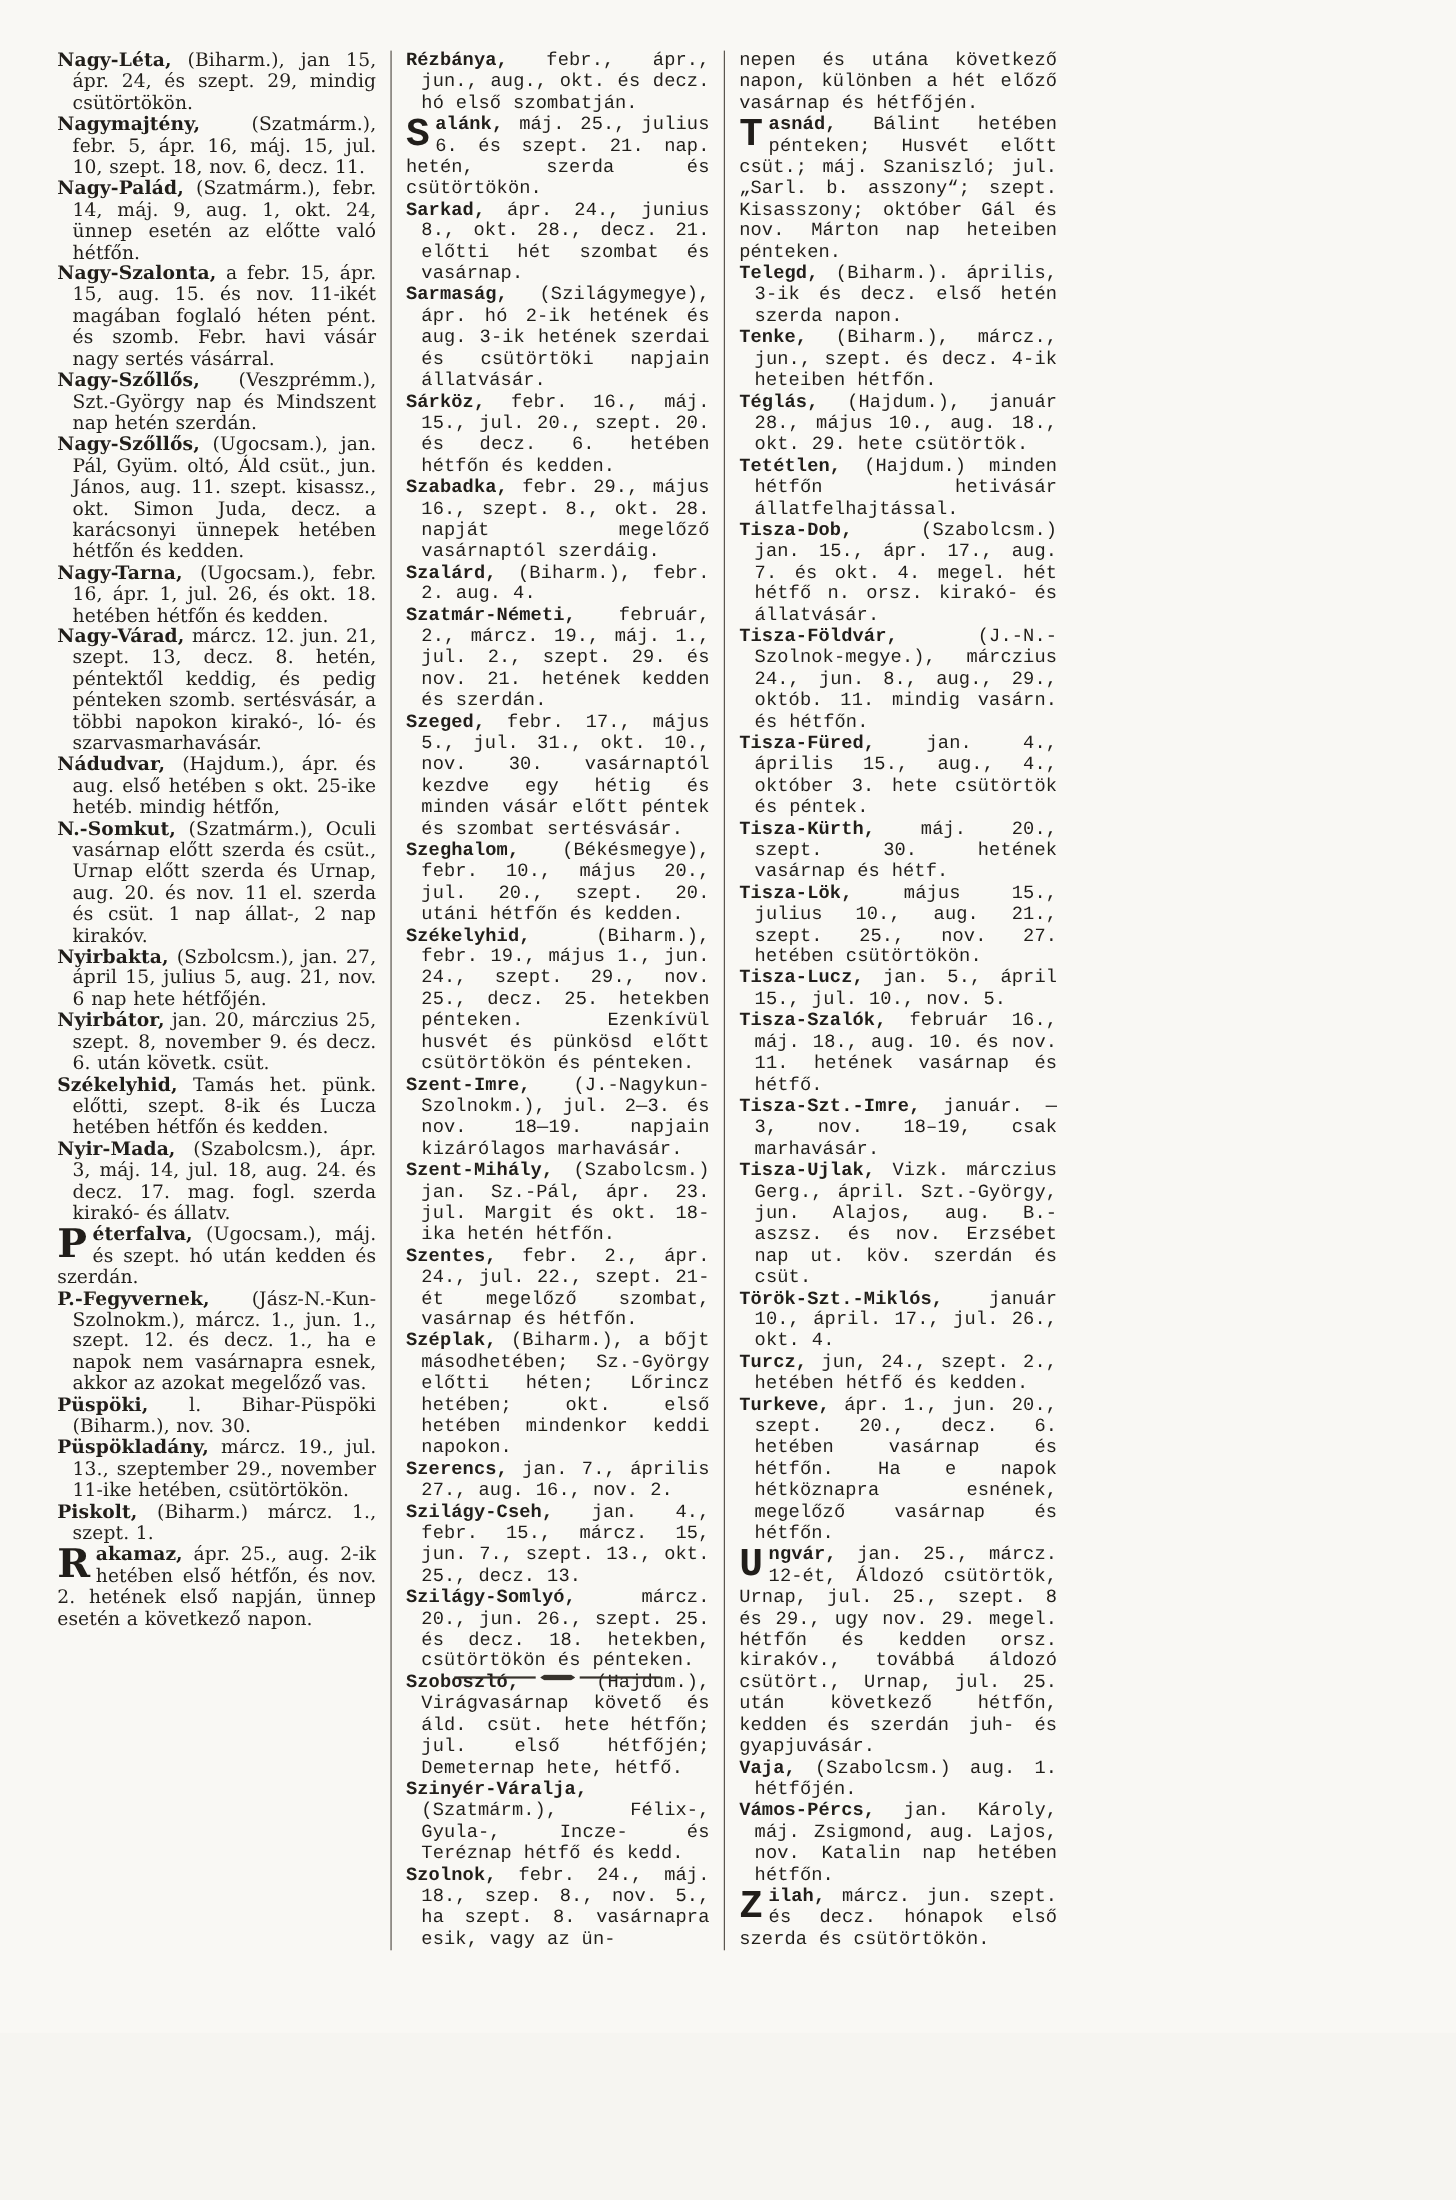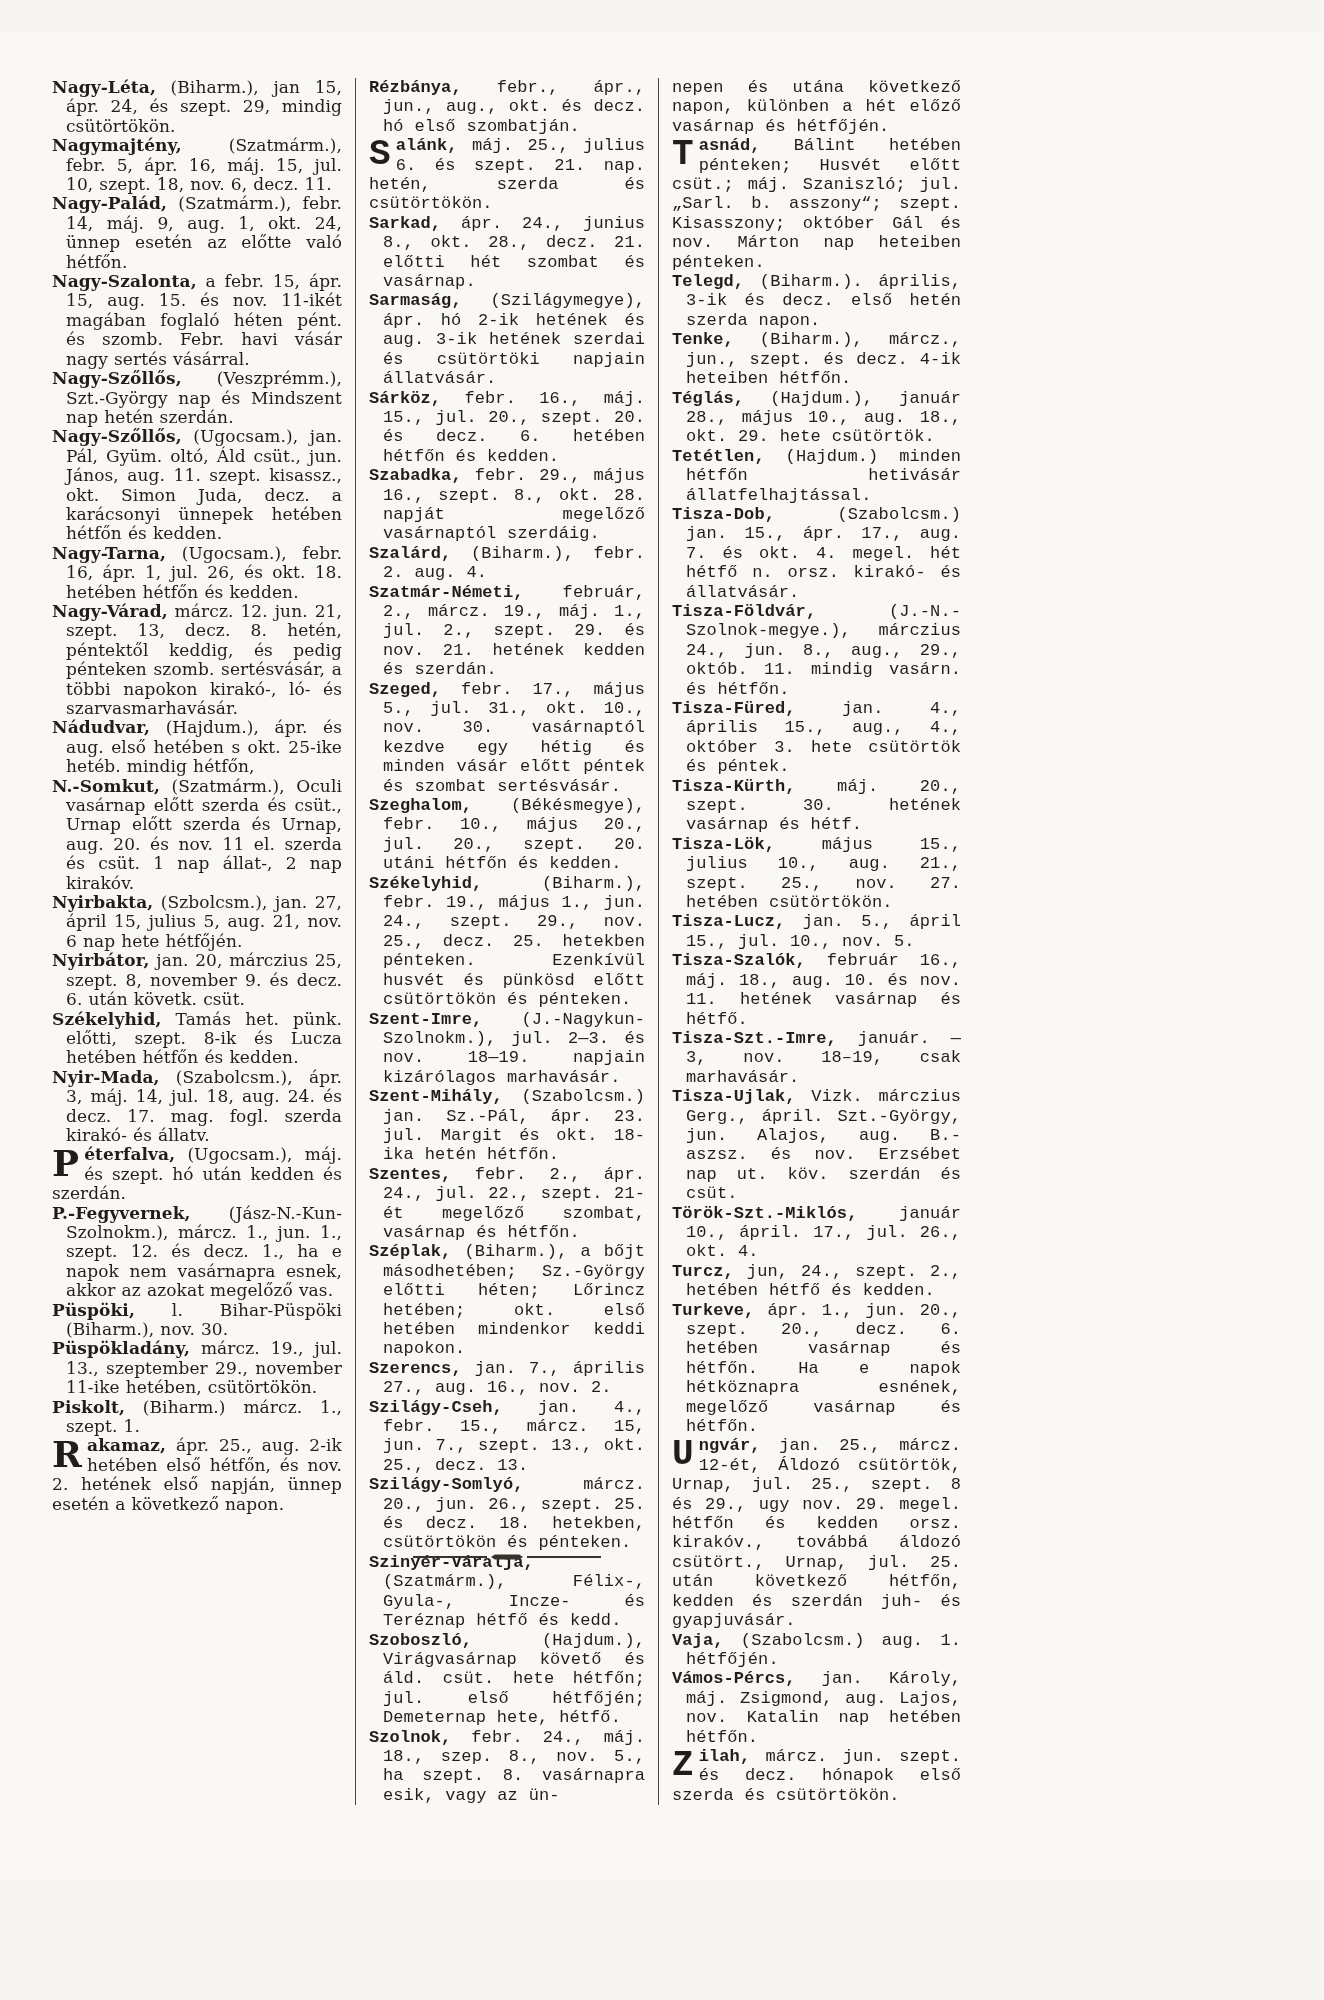--- a/index.html
+++ b/index.html
@@ -8,21 +8,20 @@
     background: #f6f5f1;
     font-family: "DejaVu Serif", "Liberation Serif", serif;
   }
   .page {
     position: relative;
     width: 1324px;
     height: 1848px;
     background: var(--paper, #f9f8f4);
     color: var(--ink, #211e1a);
     overflow: hidden;
-    margin-top: 32px;
   }
   .columns {
     position: absolute;
     left: 52px;
     top: 46px;
     width: 910px;
     display: flex;
     align-items: stretch;
   }
   .col {
@@ -115,22 +114,22 @@
         <p class="entry"><b class="town">Szeged,</b><span> febr. 17., május 5., jul. 31., okt. 10., nov. 30. vasárnaptól kezdve egy hétig és minden vásár előtt péntek és szombat sertésvásár.</span></p>
         <p class="entry"><b class="town">Szeghalom,</b><span> (Békésmegye), febr. 10., május 20., jul. 20., szept. 20. utáni hétfőn és kedden.</span></p>
         <p class="entry"><b class="town">Székelyhid,</b><span> (Biharm.), febr. 19., május 1., jun. 24., szept. 29., nov. 25., decz. 25. hetekben pénteken. Ezenkívül husvét és pünkösd előtt csütörtökön és pénteken.</span></p>
         <p class="entry"><b class="town">Szent-Imre,</b><span> (J.-Nagykun-Szolnokm.), jul. 2—3. és nov. 18—19. napjain kizárólagos marhavásár.</span></p>
         <p class="entry"><b class="town">Szent-Mihály,</b><span> (Szabolcsm.) jan. Sz.-Pál, ápr. 23. jul. Margit és okt. 18-ika hetén hétfőn.</span></p>
         <p class="entry"><b class="town">Szentes,</b><span> febr. 2., ápr. 24., jul. 22., szept. 21-ét megelőző szombat, vasárnap és hétfőn.</span></p>
         <p class="entry"><b class="town">Széplak,</b><span> (Biharm.), a bőjt másodhetében; Sz.-György előtti héten; Lőrincz hetében; okt. első hetében mindenkor keddi napokon.</span></p>
         <p class="entry"><b class="town">Szerencs,</b><span> jan. 7., április 27., aug. 16., nov. 2.</span></p>
         <p class="entry"><b class="town">Szilágy-Cseh,</b><span> jan. 4., febr. 15., márcz. 15, jun. 7., szept. 13., okt. 25., decz. 13.</span></p>
         <p class="entry"><b class="town">Szilágy-Somlyó,</b><span> márcz. 20., jun. 26., szept. 25. és decz. 18. hetekben, csütörtökön és pénteken.</span></p>
+        <p class="entry"><b class="town">Szoboszló,</b><span> (Hajdum.), Virágvasárnap követő és áld. csüt. hete hétfőn; jul. első hétfőjén; Demeternap hete, hétfő.</span></p>
         <p class="entry"><b class="town">Szinyér-Váralja,</b><span> (Szatmárm.), Félix-, Gyula-, Incze- és Teréznap hétfő és kedd.</span></p>
-        <p class="entry"><b class="town">Szoboszló,</b><span> (Hajdum.), Virágvasárnap követő és áld. csüt. hete hétfőn; jul. első hétfőjén; Demeternap hete, hétfő.</span></p>
         <p class="entry"><b class="town">Szolnok,</b><span> febr. 24., máj. 18., szep. 8., nov. 5., ha szept. 8. vasárnapra esik, vagy az ün-</span></p>
       </div>
       <div class="col">
         <p class="entry flush"><span>nepen és utána következő napon, különben a hét előző vasárnap és hétfőjén.</span></p>
         <p class="entry flush"><span class="dropcap">T</span><b class="town">asnád,</b><span> Bálint hetében pénteken; Husvét előtt csüt.; máj. Szaniszló; jul. „Sarl. b. asszony“; szept. Kisasszony; október Gál és nov. Márton nap heteiben pénteken.</span></p>
         <p class="entry"><b class="town">Telegd,</b><span> (Biharm.). április, 3-ik és decz. első hetén szerda napon.</span></p>
         <p class="entry"><b class="town">Tenke,</b><span> (Biharm.), márcz., jun., szept. és decz. 4-ik heteiben hétfőn.</span></p>
         <p class="entry"><b class="town">Téglás,</b><span> (Hajdum.), január 28., május 10., aug. 18., okt. 29. hete csütörtök.</span></p>
         <p class="entry"><b class="town">Tetétlen,</b><span> (Hajdum.) minden hétfőn hetivásár állatfelhajtással.</span></p>
         <p class="entry"><b class="town">Tisza-Dob,</b><span> (Szabolcsm.) jan. 15., ápr. 17., aug. 7. és okt. 4. megel. hét hétfő n. orsz. kirakó- és állatvásár.</span></p>

